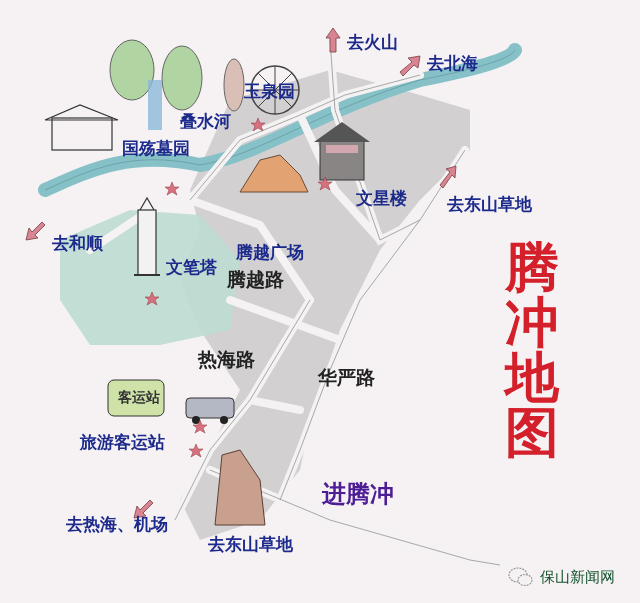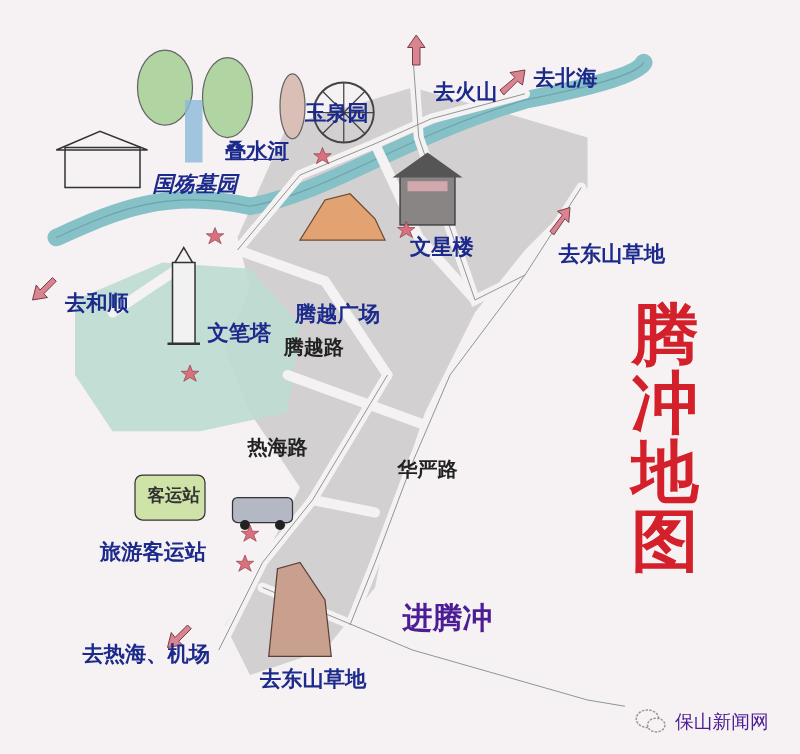--- a/index.html
+++ b/index.html
@@ -1,23 +1,23 @@
 <!DOCTYPE html>
 <html><head>
 <meta charset="utf-8">
 <style>
   html, body { margin:0; padding:0; }
   body { width:640px; height:603px; background:#f6f2f3; position:relative; overflow:hidden; font-family:"DejaVu Sans", sans-serif; }
   .map { position:absolute; left:0; top:0; width:640px; height:603px; }
   .lbl { position:absolute; font-weight:bold; white-space:nowrap; line-height:1; }
   .blue { color:#1c2a8c; font-size:17px; }
-  .black { color:#222; font-size:16px; }
+  .black { color:#222; font-size:19px; }
   .title { position:absolute; left:500px; top:240px; width:64px; font-size:54px; font-weight:bold; color:#d3202a; line-height:1.02; text-align:center; }
   .entry { position:absolute; left:322px; top:478px; font-size:24px; font-weight:bold; color:#4c1d95; }
-  .wm { position:absolute; left:508px; top:567px; display:flex; align-items:center; gap:6px; color:#4c1d95; font-size:15px; }
+  .wm { position:absolute; left:508px; top:567px; display:flex; align-items:center; gap:6px; color:#14532d; font-size:15px; }
 </style>
 </head>
 <body>
 
 <svg class="map" viewBox="0 0 640 603" xmlns="http://www.w3.org/2000/svg">
 
   <path d="M230,100 L330,70 L420,95 L470,110 L470,150 L420,200 L380,250 L340,330 L310,420 L300,470 L260,520 L200,540 L180,500 L210,450 L240,390 L200,330 L180,280 L200,230 L190,190 Z" fill="#cdcaca" opacity="0.85"></path>
 
   <path d="M60,240 L130,210 L200,215 L240,260 L230,330 L160,345 L90,345 L60,300 Z" fill="#bcdbd2" opacity="0.9"></path>
 
@@ -95,26 +95,26 @@
   <g fill="#d98591" stroke="#7a3b45" stroke-width="0.8">
     <path d="M330,52 L330,38 L326,38 L333,28 L340,38 L336,38 L336,52 Z"></path>
     <path d="M400,72 L412,62 L408,58 L420,56 L418,68 L414,65 L403,76 Z"></path>
     <path d="M440,185 L450,172 L446,169 L456,166 L455,178 L452,175 L443,188 Z"></path>
     <path d="M42,222 L32,232 L29,228 L26,240 L38,238 L35,235 L45,225 Z"></path>
     <path d="M150,500 L140,510 L137,506 L134,518 L146,516 L143,513 L153,503 Z"></path>
   </g>
 </svg>
 
 <div class="lbl blue" style="left:244px;top:42px;margin-top:41px;">玉泉园</div>
-<div class="lbl blue" style="left:347px;top:34px;margin-top:32px;">去火山</div>
+<div class="lbl blue" style="left:347px;top:34px;">去火山</div>
 <div class="lbl blue" style="left:427px;top:55px;">去北海</div>
-<div class="lbl blue" style="left:180px;top:113px;text-decoration:underline;">叠水河</div>
-<div class="lbl blue" style="left:122px;top:140px;font-style:italic;">国殇墓园</div>
+<div class="lbl blue" style="left:180px;top:113px;">叠水河</div>
+<div class="lbl blue" style="left:122px;top:140px;">国殇墓园</div>
 <div class="lbl blue" style="left:236px;top:208px;margin-top:36px;">腾越广场</div>
-<div class="lbl blue" style="left:328px;top:190px;">文星楼</div>
+<div class="lbl blue" style="left:356px;top:190px;">文星楼</div>
 <div class="lbl blue" style="left:420px;top:196px;margin-left:27px;">去东山草地</div>
 <div class="lbl blue" style="left:52px;top:235px;">去和顺</div>
 <div class="lbl blue" style="left:166px;top:259px;">文笔塔</div>
 <div class="lbl black" style="left:227px;top:270px;">腾越路</div>
 <div class="lbl black" style="left:198px;top:350px;">热海路</div>
 <div class="lbl black" style="left:318px;top:368px;text-align:center;">华严路</div>
 <div class="lbl" style="left:118px;top:390px;font-size:14px;color:#333;">客运站</div>
 <div class="lbl blue" style="left:80px;top:434px;text-align:center;">旅游客运站</div>
 <div class="lbl blue" style="left:66px;top:516px;">去热海、机场</div>
 <div class="lbl blue" style="left:208px;top:536px;">去东山草地</div>

